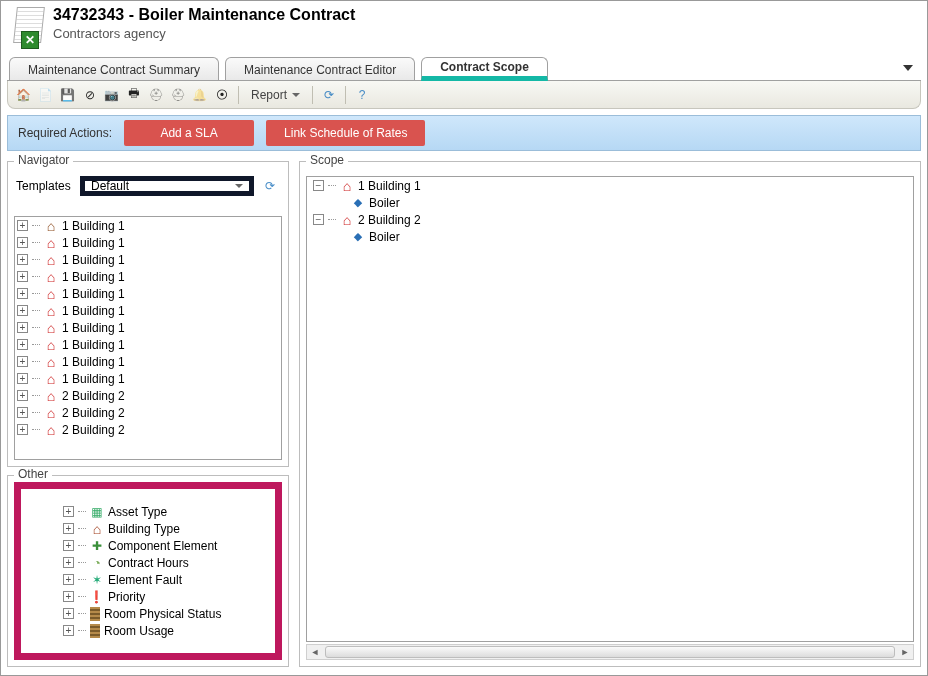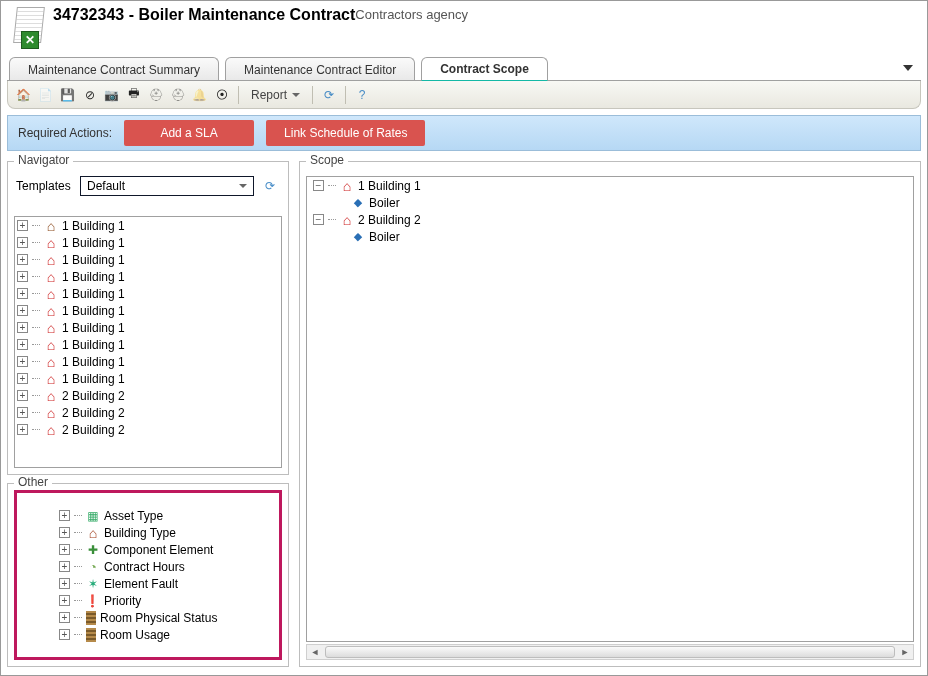--- a/index.html
+++ b/index.html
@@ -4,29 +4,29 @@
 <style>
 html,body{margin:0;padding:0;font-family:"Segoe UI",Tahoma,Arial,sans-serif;font-size:12px;color:#000;background:#fff}
 *{box-sizing:border-box}
 .app{width:928px;height:676px;border:1px solid #999;position:relative;background:#fff}
 
 
 .header{display:flex;align-items:flex-start;padding:4px 10px 2px 10px}
 .doc-icon{width:34px;height:40px;position:relative;margin-right:8px;margin-top:2px}
 .doc-icon .page{position:absolute;width:28px;height:36px;border:1px solid #aaa;background:repeating-linear-gradient(#fff,#fff 3px,#ddd 3px,#ddd 4px);top:0;left:4px;transform:skew(-6deg)}
 .doc-icon .badge{position:absolute;width:18px;height:18px;background:#2e8b2e;border:1px solid #1d5c1d;bottom:-2px;left:10px;display:flex;align-items:center;justify-content:center;color:#fff;font-weight:bold;font-size:12px}
-.title-block{display:flex;flex-direction:row}
+.title-block{display:flex;flex-direction:column}
 .title{font-size:16px;font-weight:bold;line-height:1.2}
 .subtitle{font-size:13px;color:#555;margin-top:2px}
 
 
 .tabs{display:flex;align-items:flex-end;padding-left:8px;height:26px;margin-top:6px;position:relative}
 .tabs::after{content:"";position:absolute;left:6px;right:6px;bottom:0;height:0;border-bottom:1px solid #a0a0a0}
 .tab{height:24px;padding:0 18px;border:1px solid #a0a0a0;border-bottom:none;border-top-left-radius:6px;border-top-right-radius:6px;background:linear-gradient(#fafafa,#e8e8e8);margin-right:6px;display:flex;align-items:center;color:#333;cursor:pointer;position:relative;z-index:0}
-.tab.active{background:#fff;font-weight:bold;z-index:2;border-bottom:1px solid #14b8a6}
+.tab.active{background:#fff;font-weight:bold;z-index:2;border-bottom:5px solid #14b8a6}
 .tab-overflow{margin-left:auto;margin-right:14px;width:0;height:0;border-left:5px solid transparent;border-right:5px solid transparent;border-top:6px solid #333;align-self:center;cursor:pointer}
 
 
 .toolbar{margin:0 6px;height:28px;background:linear-gradient(#f8f8f4,#e9e8e0);border:1px solid #c7c6bd;border-top:none;border-bottom-left-radius:8px;border-bottom-right-radius:8px;display:flex;align-items:center;padding:0 6px;gap:2px}
 .tbtn{width:20px;height:20px;display:flex;align-items:center;justify-content:center;border-radius:3px;cursor:pointer;font-size:12px;opacity:.85}
 .tbtn.dis{opacity:.4;cursor:default}
 .tsep{width:1px;height:18px;background:#c0beb2;margin:0 4px}
 .report-btn{display:flex;align-items:center;gap:3px;padding:0 6px;height:20px;cursor:pointer;border-radius:3px;color:#444}
 .caret{width:0;height:0;border-left:4px solid transparent;border-right:4px solid transparent;border-top:4px solid #666;margin-left:2px}
 
@@ -40,21 +40,21 @@
 .panel-left{width:282px;display:flex;flex-direction:column;gap:8px}
 .panel-right{flex:1;display:flex;flex-direction:column}
 .fieldset{border:1px solid #bdbdbd;padding:6px 6px 6px 6px;display:flex;flex-direction:column;position:relative}
 .fieldset .legend{position:absolute;top:-9px;left:6px;background:#fff;padding:0 4px;color:#444}
 .fieldset.nav{flex:1 1 auto}
 .fieldset.other{flex:0 0 auto}
 
 
 .tmpl-row{display:flex;align-items:center;gap:6px;margin:8px 2px 20px 2px}
 .tmpl-row label{min-width:58px}
-.tmpl-select{flex:1;height:20px;border:1px solid #0f172a;background:#fff;display:flex;align-items:center;padding:0 6px;position:relative;cursor:pointer}
+.tmpl-select{flex:1;height:20px;border:5px solid #0f172a;background:#fff;display:flex;align-items:center;padding:0 6px;position:relative;cursor:pointer}
 .tmpl-select .caret{position:absolute;right:6px}
 
 
 .tree-box{border:1px solid #a0a0a0;background:#fff;overflow:auto;flex:1}
 .nav-tree{height:200px}
 .tree-box ul{list-style:none;margin:0;padding:0}
 .tree-row{display:flex;align-items:center;height:17px;gap:4px;padding-left:2px;white-space:nowrap}
 .tree-row .exp{width:11px;height:11px;border:1px solid #888;background:#fff;display:flex;align-items:center;justify-content:center;font-size:10px;line-height:1;color:#555;cursor:pointer}
 .tree-row .exp.minus::before{content:"−"}
 .tree-row .exp.plus::before{content:"+"}
@@ -82,21 +82,21 @@
 
 .scope-tree{flex:1;overflow:auto}
 .scope-tree .lvl1{padding-left:6px}
 .scope-tree .lvl2{padding-left:44px}
 .scope-scroll{height:16px;background:#f0f0f0;border:1px solid #cfcfcf;margin-top:2px;display:flex;align-items:center}
 .scope-scroll .track{flex:1;height:14px;position:relative}
 .scope-scroll .thumb{position:absolute;left:2px;right:2px;top:1px;bottom:1px;background:linear-gradient(#fafafa,#dcdcdc);border:1px solid #bdbdbd;border-radius:3px}
 .scope-scroll .arrow{width:16px;height:14px;display:flex;align-items:center;justify-content:center;color:#666;font-size:9px;cursor:pointer}
 
 
-.other-tree{border:3px solid #be185d;background:#fff;padding:2px 0}
+.other-tree{border:7px solid #be185d;background:#fff;padding:2px 0}
 
 
 .tree-box::-webkit-scrollbar{width:16px;height:16px}
 .tree-box::-webkit-scrollbar-thumb{background:#d4d4d4;border:1px solid #bdbdbd;border-radius:3px}
 .tree-box::-webkit-scrollbar-track{background:#f0f0f0}
 </style>
 </head>
 <body>
 
 <div class="app">

